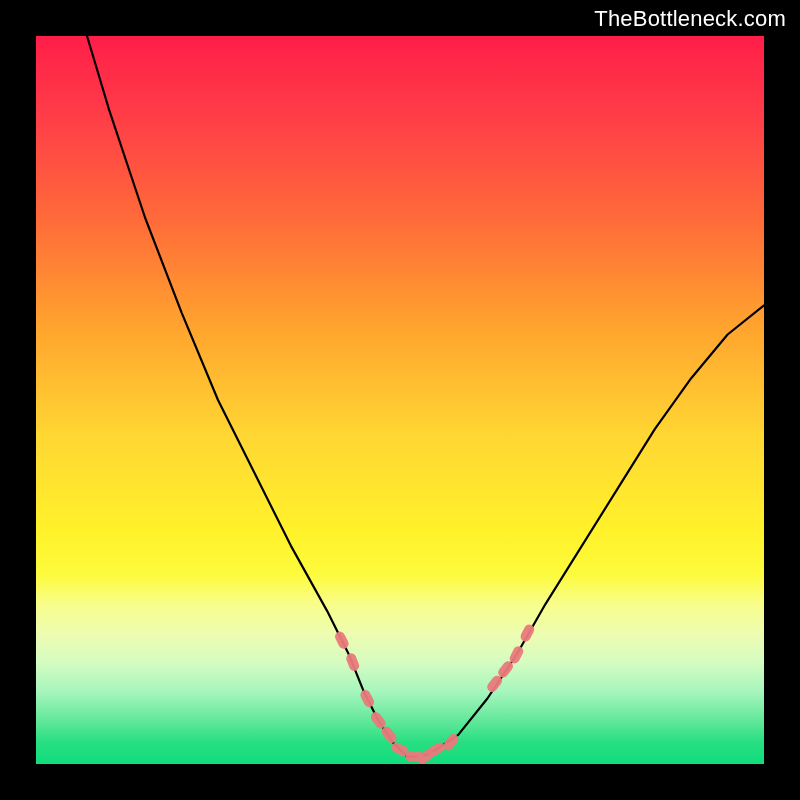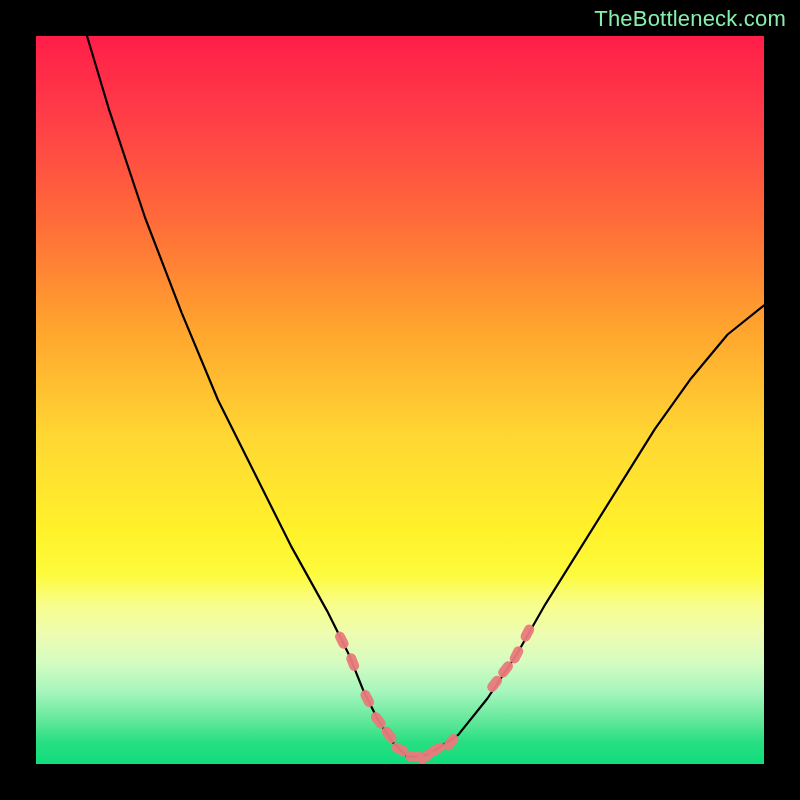--- a/index.html
+++ b/index.html
@@ -40,21 +40,21 @@
       #a7f6bd 90%,
       #63e89b 94%,
       #27df82 97%,
       #10dd7c 100%
     );
   }
   .watermark {
     position: absolute;
     top: 6px;
     right: 14px;
-    color: #86efac;
+    color: #ffffff;
     font-size: 22px;
     letter-spacing: 0.2px;
     user-select: none;
   }
   svg.curve {
     position: absolute;
     top: 0;
     left: 0;
     width: 728px;
     height: 728px;

